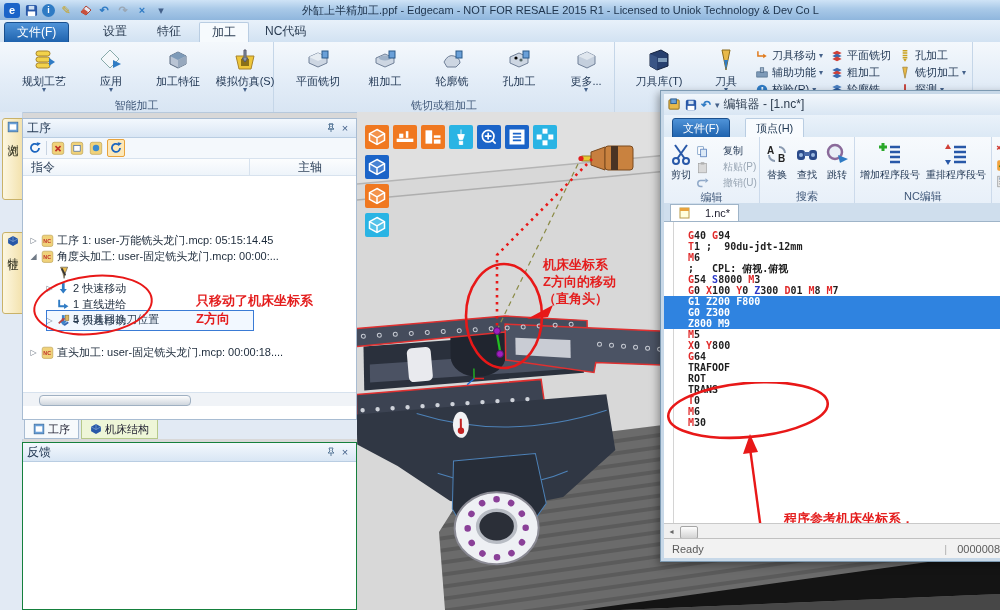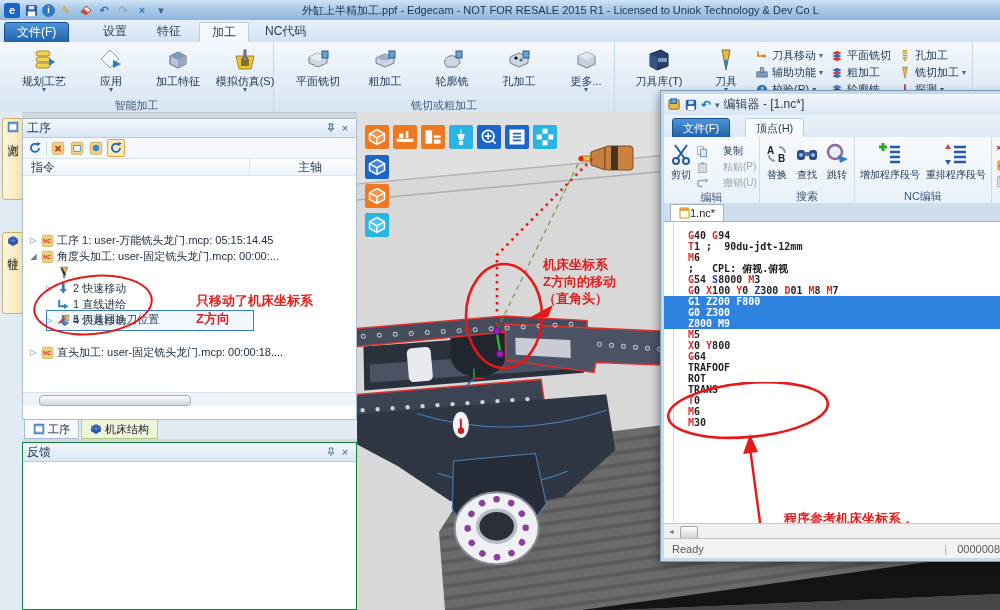--- a/index.html
+++ b/index.html
@@ -78,21 +78,21 @@
   .etab.active{background:#f8fbfe;border:1px solid #b9cde2;border-bottom:none;border-radius:2px 2px 0 0;}
   #eribbon{position:absolute;left:3px;top:46px;right:3px;height:66px;background:linear-gradient(#f7fafd,#e8f0f9);border-bottom:1px solid #bcd0e2;display:flex;}
   .egroup{position:relative;height:66px;border-right:1px solid #ccdaeb;display:flex;flex-direction:column;}
   .ebtns{flex:1;display:flex;padding:2px 2px 0 2px;}
   .ebig{display:flex;flex-direction:column;align-items:center;justify-content:flex-start;padding:1px 3px;}
   .ebig .ric{height:28px;display:flex;align-items:center;justify-content:center;}
   .ebig .rlb{font-size:10px;color:#1d3350;white-space:nowrap;}
   .esmall{display:flex;align-items:flex-end;gap:14px;height:16px;font-size:10px;color:#1d3350;white-space:nowrap;}
   .esmall.dis{color:#9aa7b5;}
   #edoctab{position:absolute;left:3px;top:112px;right:3px;height:18px;background:#cfdeed;display:flex;align-items:flex-end;}
-  #edoctab .dtab{height:16px;background:#fff;border:1px solid #9fb4c8;border-bottom:none;display:flex;align-items:center;gap:0;padding:0 8px;margin-left:6px;font-size:11px;color:#223;}
+  #edoctab .dtab{height:16px;background:#fff;border:1px solid #9fb4c8;border-bottom:none;display:flex;align-items:center;gap:15px;padding:0 8px;margin-left:6px;font-size:11px;color:#223;}
   #ecode{position:absolute;left:3px;top:130px;right:3px;bottom:38px;background:#fff;border-top:1px solid #9fb4c8;overflow:hidden;}
   #ecode .gutter{position:absolute;left:9px;top:0;bottom:0;width:1px;background:#d4d4d4;}
   #codelines{position:absolute;left:0;top:8px;right:0;font-family:"DejaVu Sans Mono",monospace;font-size:10px;font-weight:bold;line-height:11px;}
   .cl{height:11px;padding-left:24px;white-space:pre;}
   .cl.sel{background:#2f83e0;}
   .cl .r{color:#e02a2a}.cl .b{color:#2937c8}.cl .d{color:#1f1f1f}.cl .w{color:#fff}
   #ehscroll{position:absolute;left:3px;bottom:22px;right:3px;height:15px;background:#f0f0f0;border-top:1px solid #c9c9c9;}
   #ehscroll .la{position:absolute;left:2px;top:2px;width:11px;height:11px;font-size:8px;color:#666;text-align:center;line-height:11px;}
   #ehscroll .thumb{position:absolute;left:16px;top:2px;width:16px;height:11px;background:linear-gradient(#fdfdfd,#d3d3d3);border:1px solid #a5a5a5;border-radius:2px;}
   #estatus{position:absolute;left:3px;bottom:3px;right:3px;height:19px;background:#f2f2f2;border-top:1px solid #c0c0c0;display:flex;align-items:center;color:#5a5a5a;font-size:11px;padding:0 8px;}

